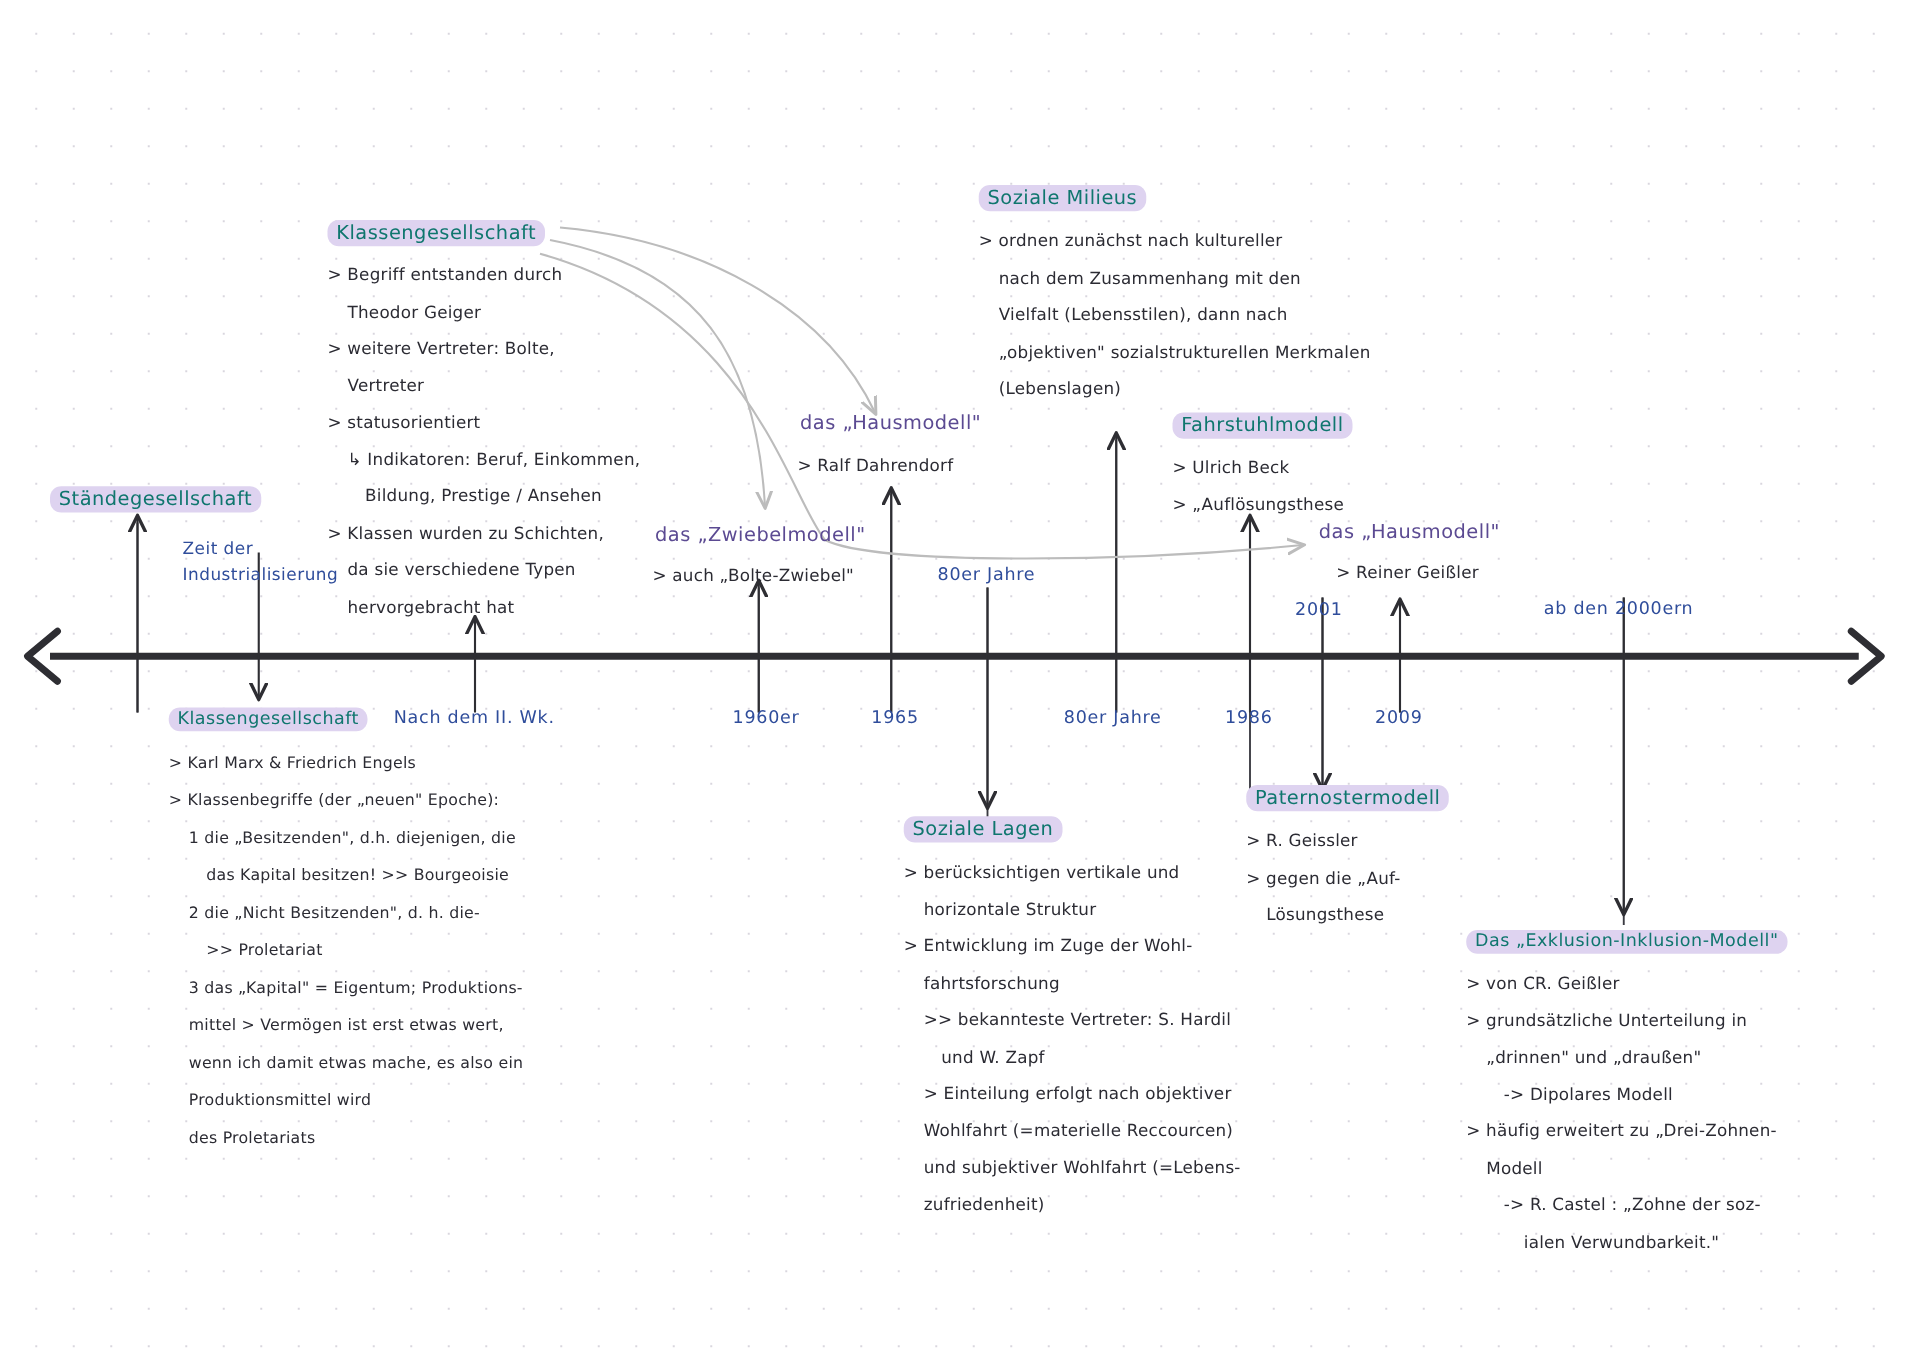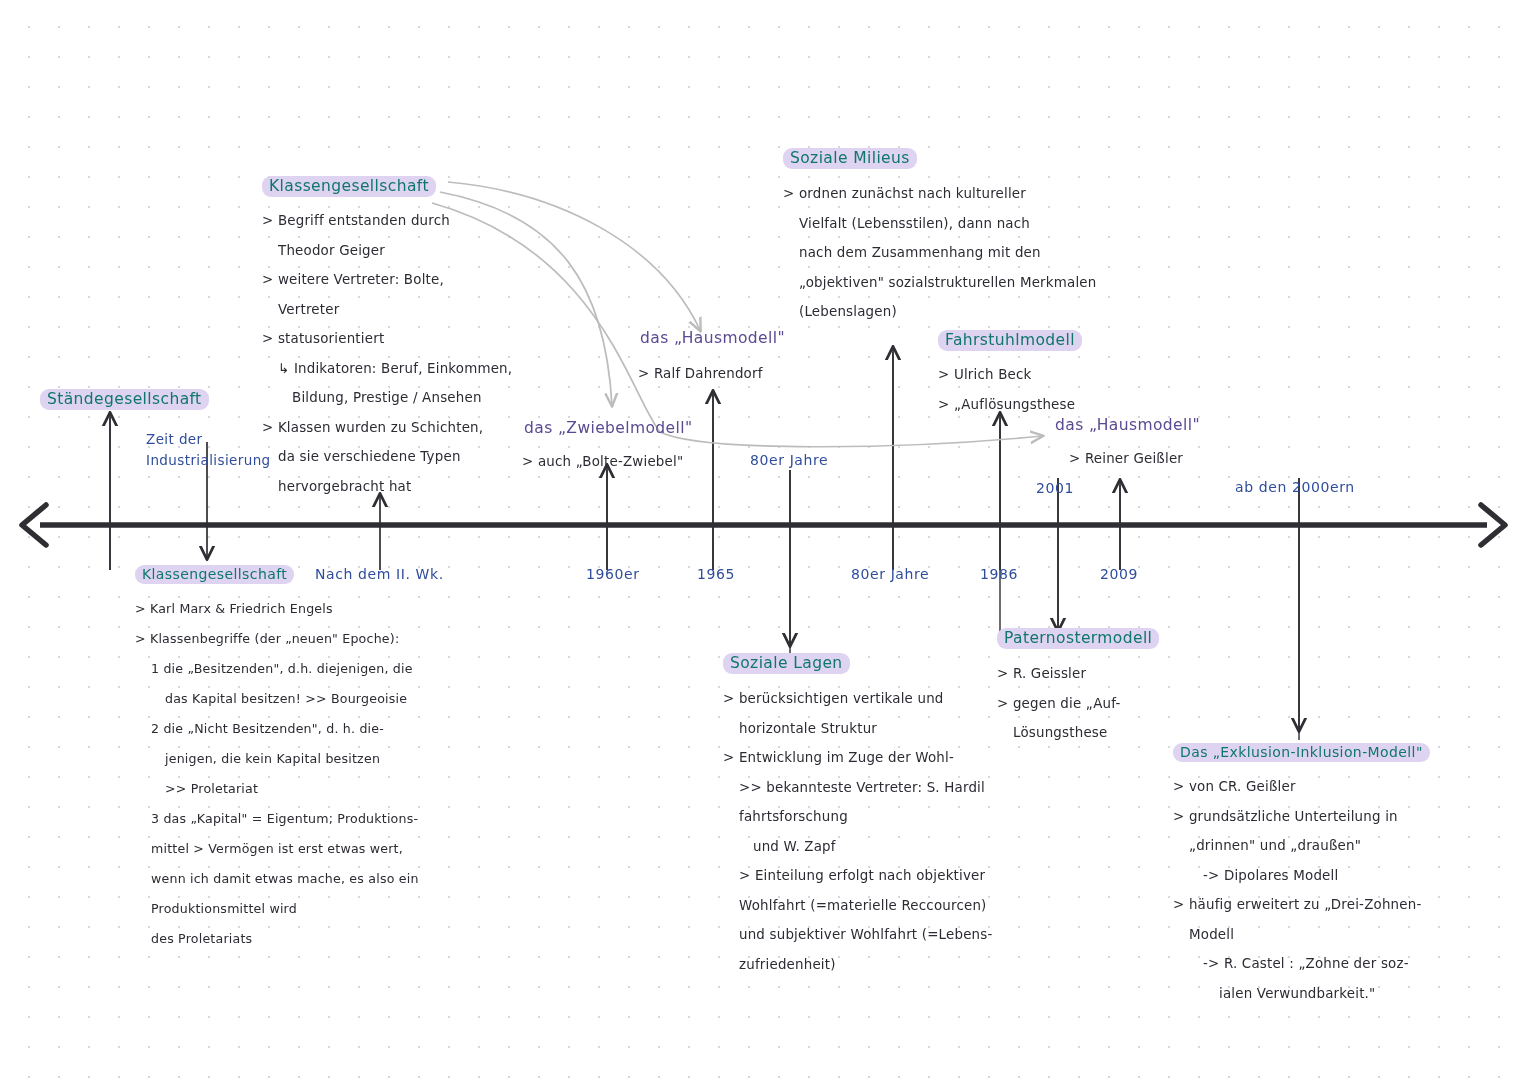--- a/index.html
+++ b/index.html
@@ -151,22 +151,22 @@
     <div class="line indent1">↳ Indikatoren: Beruf, Einkommen,</div>
     <div class="line indent2">Bildung, Prestige / Ansehen</div>
     <div class="line">&gt; Klassen wurden zu Schichten,</div>
     <div class="line indent1">da sie verschiedene Typen</div>
     <div class="line indent1">hervorgebracht hat</div>
   </div>
 
   <div class="block" id="blk-milieus">
     <span class="hl">Soziale Milieus</span>
     <div class="line" style="margin-top:10px">&gt; ordnen zunächst nach kultureller</div>
+    <div class="line indent1">nach dem Zusammenhang mit den</div>
     <div class="line indent1">Vielfalt (Lebensstilen), dann nach</div>
-    <div class="line indent1">nach dem Zusammenhang mit den</div>
     <div class="line indent1">„objektiven" sozialstrukturellen Merkmalen</div>
     <div class="line indent1">(Lebenslagen)</div>
   </div>
 
   <div class="block" id="blk-haus1">
     <span class="hl-plain">das „Hausmodell"</span>
     <div class="line" style="margin-top:10px">&gt; Ralf Dahrendorf</div>
   </div>
 
   <div class="block" id="blk-zwiebel">
@@ -185,36 +185,35 @@
     <div class="line indent1" style="margin-top:8px">&gt; Reiner Geißler</div>
   </div>
 
   <div class="block" id="blk-klassen">
     <span class="hl" style="font-size:14px">Klassengesellschaft</span>
     <div class="line" style="margin-top:10px">&gt; Karl Marx &amp; Friedrich Engels</div>
     <div class="line">&gt; Klassenbegriffe (der „neuen" Epoche):</div>
     <div class="line indent1">1 die „Besitzenden", d.h. diejenigen, die</div>
     <div class="line indent2">das Kapital besitzen! &gt;&gt; Bourgeoisie</div>
     <div class="line indent1">2 die „Nicht Besitzenden", d. h. die-</div>
-    <div class="line indent2">jenigen, die kein Kapital besitzen</div>
     <div class="line indent2">&gt;&gt; Proletariat</div>
     <div class="line indent1">3 das „Kapital" = Eigentum; Produktions-</div>
     <div class="line indent1">mittel &gt; Vermögen ist erst etwas wert,</div>
     <div class="line indent1">wenn ich damit etwas mache, es also ein</div>
     <div class="line indent1">Produktionsmittel wird</div>
     <div class="line indent1">des Proletariats</div>
   </div>
 
   <div class="block" id="blk-lagen">
     <span class="hl">Soziale Lagen</span>
     <div class="line" style="margin-top:10px">&gt; berücksichtigen vertikale und</div>
     <div class="line indent1">horizontale Struktur</div>
     <div class="line">&gt; Entwicklung im Zuge der Wohl-</div>
+    <div class="line indent1">fahrtsforschung</div>
     <div class="line indent1">&gt;&gt; bekannteste Vertreter: S. Hardil</div>
-    <div class="line indent1">fahrtsforschung</div>
     <div class="line indent2">und W. Zapf</div>
     <div class="line indent1">&gt; Einteilung erfolgt nach objektiver</div>
     <div class="line indent1">Wohlfahrt (=materielle Reccourcen)</div>
     <div class="line indent1">und subjektiver Wohlfahrt (=Lebens-</div>
     <div class="line indent1">zufriedenheit)</div>
   </div>
 
   <div class="block" id="blk-paternoster">
     <span class="hl">Paternostermodell</span>
     <div class="line" style="margin-top:10px">&gt; R. Geissler</div>

